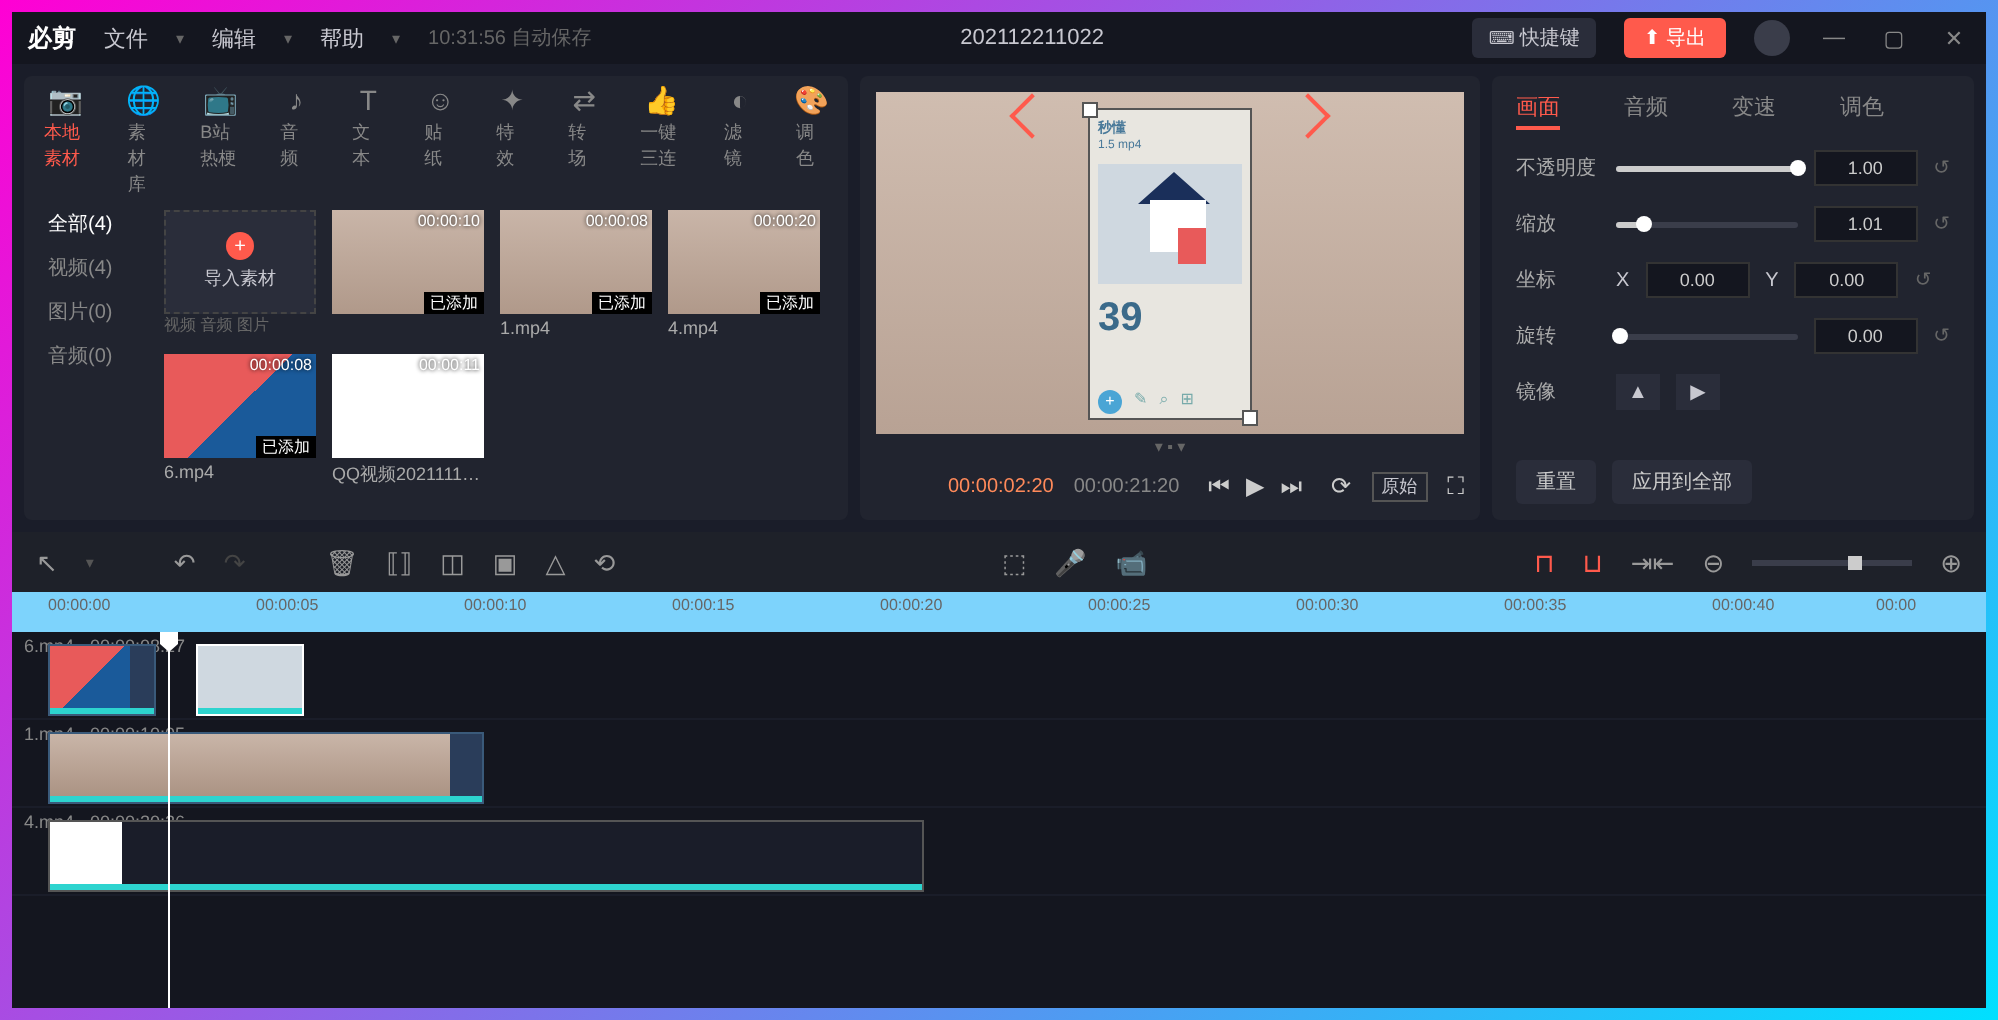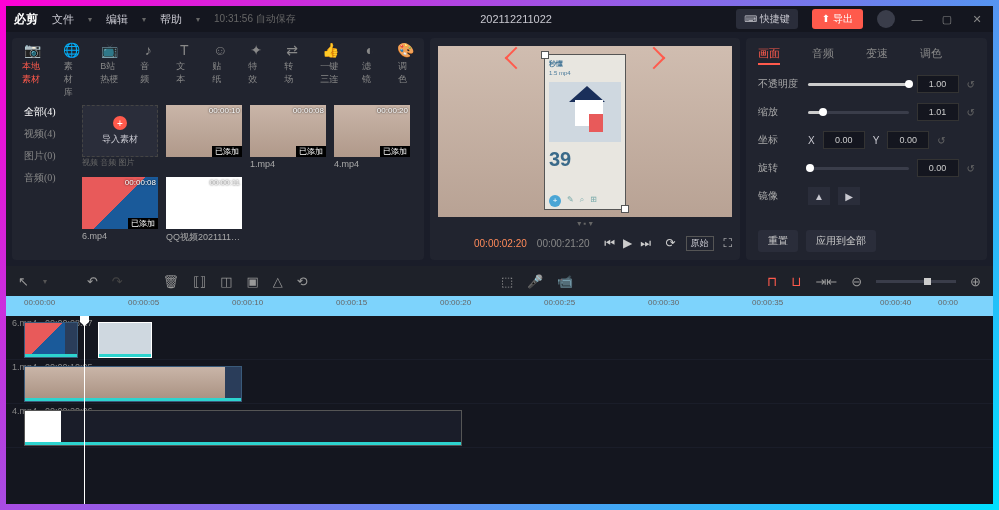--- a/index.html
+++ b/index.html
@@ -16,21 +16,21 @@
 .win-btn { width:16px; text-align:center; color:#888; cursor:pointer; }
 .workspace { height:234px; display:flex; gap:6px; padding:6px; }
 .panel { background:#21242f; border-radius:4px; }
 .media-panel { width:412px; display:flex; flex-direction:column; }
 .media-tabs { display:flex; gap:20px; padding:4px 10px 0; }
 .media-tab { display:flex; flex-direction:column; align-items:center; gap:2px; font-size:9px; color:#888; cursor:pointer; }
 .media-tab.active { color:#ff5a4c; }
 .media-tab .ico { width:16px; height:16px; display:flex; align-items:center; justify-content:center; font-size:14px; }
 .media-body { flex:1; display:flex; }
 .media-side { width:64px; padding:6px 0 0 12px; display:flex; flex-direction:column; gap:8px; font-size:10px; }
-.media-side .cat { color:#888; cursor:pointer;font-family:Liberation Serif, serif; }
+.media-side .cat { color:#888; cursor:pointer; }
 .media-side .cat.active { color:#fff; }
 .media-grid { flex:1; padding:6px; display:flex; flex-wrap:wrap; gap:8px; align-content:flex-start; }
 .media-item { width:76px; }
 .media-thumb { width:76px; height:52px; background:linear-gradient(#c9b5a8,#b0998a); position:relative; font-size:8px; }
 .media-thumb .dur { position:absolute; top:1px; right:2px; color:#fff; font-size:8px; text-shadow:0 0 2px #000;}
 .media-thumb .tag { position:absolute; bottom:0; right:0; background:#000; color:#fff; font-size:8px; padding:0 3px; }
 .media-name { font-size:9px; color:#aaa; margin-top:2px; white-space:nowrap; overflow:hidden; text-overflow:ellipsis; }
 .import-box { width:76px; height:52px; background:#2a2d3a; display:flex; flex-direction:column; align-items:center; justify-content:center; gap:3px; font-size:9px; border:1px dashed #444; }
 .import-box .plus { width:14px; height:14px; border-radius:50%; background:#ff5a4c; color:#fff; display:flex; align-items:center; justify-content:center; font-size:10px;}
 .import-sub { font-size:8px; color:#666; }
@@ -57,21 +57,21 @@
 .pc-btn { color:#ccc; cursor:pointer; font-size:12px;}
 .props-panel { flex:1; display:flex; flex-direction:column; padding:8px 12px; }
 .props-tabs { display:flex; gap:32px; font-size:11px; margin-bottom:10px; }
 .props-tabs .pt { color:#888; cursor:pointer; }
 .props-tabs .pt.active { color:#ff5a4c; border-bottom:2px solid #ff5a4c; padding-bottom:2px;}
 .prop-row { display:flex; align-items:center; gap:8px; margin-bottom:10px; font-size:10px; }
 .prop-row .lbl { width:42px; color:#aaa; }
 .slider { flex:1; height:3px; background:#3a3d4a; position:relative; border-radius:2px; }
 .slider .fill { position:absolute; height:100%; background:#ccc; border-radius:2px;}
 .slider .knob { position:absolute; width:8px; height:8px; background:#fff; border-radius:50%; top:-3px; transform:translateX(-50%);}
-.num-box { width:42px; height:18px; background:#14161f; color:#ccc; font-size:9px; display:flex; align-items:center; justify-content:center; border:1px solid #333;}
+.num-box { width:52px; height:18px; background:#14161f; color:#ccc; font-size:9px; display:flex; align-items:center; justify-content:center; border:1px solid #333;}
 .reset-ico { color:#666; cursor:pointer; }
 .mirror-btn { width:22px; height:18px; background:#2a2d3a; display:flex; align-items:center; justify-content:center; cursor:pointer; font-size:10px;}
 .props-footer { margin-top:auto; display:flex; gap:8px; }
 .props-footer button { background:#2a2d3a; color:#ccc; border:none; padding:4px 10px; font-size:10px; border-radius:3px; cursor:pointer;}
 .toolbar { height:30px; background:#1e2129; display:flex; align-items:center; padding:0 12px; gap:14px; }
 .tool-btn { color:#999; font-size:13px; cursor:pointer; }
 .tool-sep { flex:1; }
 .zoom-slider { width:80px; height:3px; background:#3a3d4a; position:relative;}
 .zoom-slider .zk { position:absolute; width:7px;height:7px;background:#ccc;top:-2px;left:60%;}
 .ruler { height:20px; background:#7dd3fc; display:flex; position:relative; font-size:8px; color:#666; }
@@ -330,21 +330,21 @@
 
   <div class="ruler">
     <span class="tick" style="left:18px">00:00:00</span>
     <span class="tick" style="left:122px">00:00:05</span>
     <span class="tick" style="left:226px">00:00:10</span>
     <span class="tick" style="left:330px">00:00:15</span>
     <span class="tick" style="left:434px">00:00:20</span>
     <span class="tick" style="left:538px">00:00:25</span>
     <span class="tick" style="left:642px">00:00:30</span>
     <span class="tick" style="left:746px">00:00:35</span>
-    <span class="tick" style="left:874px">00:00:40</span>
+    <span class="tick" style="left:850px">00:00:40</span>
     <span class="tick" style="left:932px">00:00</span>
   </div>
 
   <div class="timeline">
     <div class="playhead"></div>
     <div class="track">
       <div class="track-label">
           <span>6.mp4</span>
           <span>00:00:08:27</span>
         </div>

